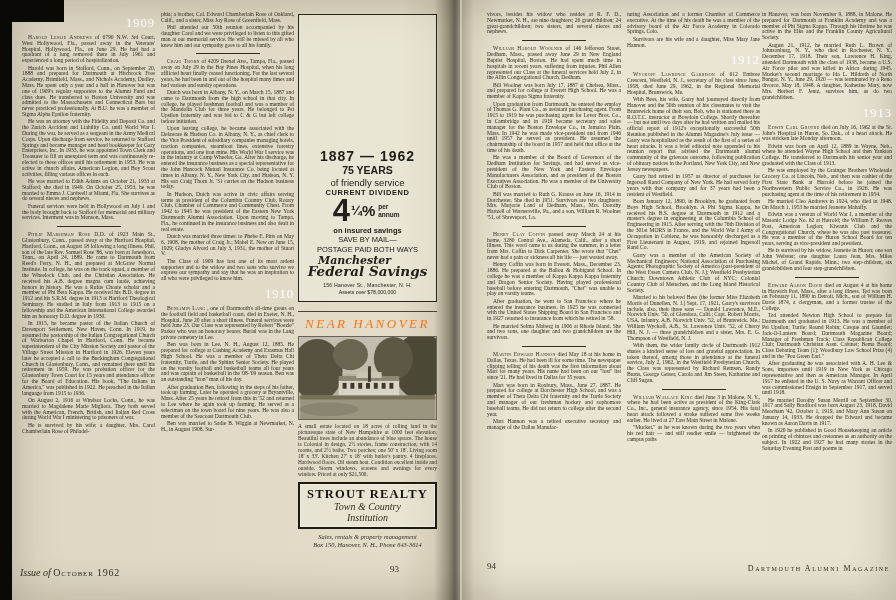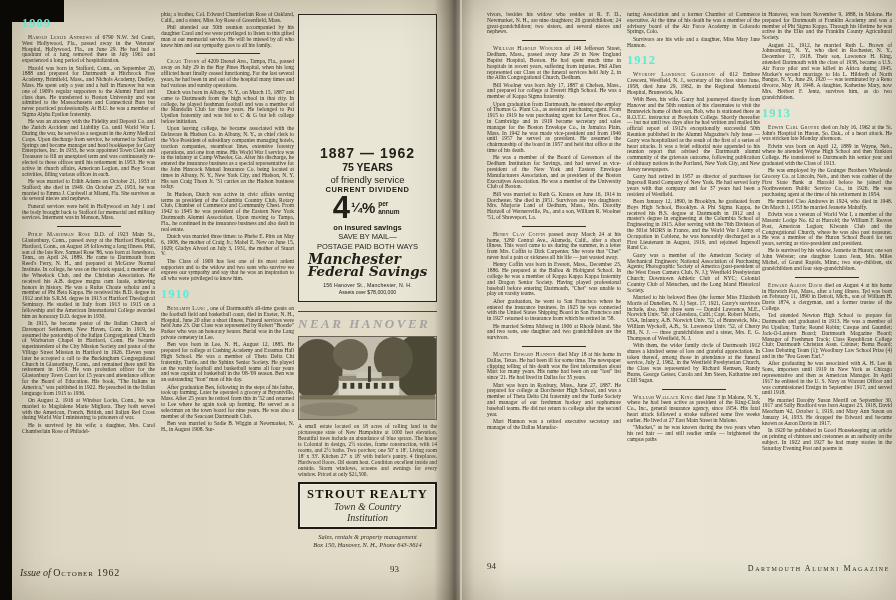--- a/index.html
+++ b/index.html
@@ -18,21 +18,21 @@
   .col{position:absolute;top:12px;height:548px;overflow:hidden;text-align:justify;}
   .col-l1{left:22px;width:133px;}
   .col-l2{left:161px;width:133px;}
   .col-r1{left:487px;width:134px;}
   .col-r2{left:627px;width:133px;}
   .col-r3{left:762px;width:130px;}
 
   .para{font-size:5.6px;line-height:1.04;margin:0 0 1.5px;text-indent:6px;letter-spacing:-0.05px;}
   .para.cont{text-indent:0;}
   .para .name{font-variant:small-caps;letter-spacing:.25px;}
-  .sec-h{font-size:12.5px;font-weight:700;letter-spacing:1px;text-align:left;margin:5px 0 4px;color:#5eead4;}
+  .sec-h{font-size:12.5px;font-weight:400;letter-spacing:1px;text-align:right;margin:5px 0 4px;color:#ffffff;}
   .sec-h:first-child{margin-top:4px;}
   .rule{width:64px;border-top:1.6px solid #332d23;margin:5px auto;}
 
   
   .adcol{position:absolute;left:298px;top:14px;width:139px;}
   .ad-savings{box-sizing:border-box;border:1.6px solid #2b261d;background:rgba(250,248,240,.35);
               height:288px;padding:8px 6px 6px;display:flex;flex-direction:column;justify-content:flex-end;
               text-align:center;font-family:"Liberation Sans",sans-serif;color:#23201a;}
   .sv-years{font-size:14px;font-weight:700;letter-spacing:1px;}
   .sv-75{font-size:10.5px;font-weight:600;margin-top:0;}
@@ -41,26 +41,26 @@
   .sv-gift-text{font-size:6.8px;line-height:1.25;margin-top:2px;}
   .sv-inperson{font-size:6.8px;text-decoration:underline;}
   .sv-dividend{font-size:7.5px;font-weight:700;letter-spacing:.6px;}
   .sv-rate{display:flex;align-items:center;justify-content:center;margin-top:1px;}
   .sv-4{font-size:31px;font-weight:900;line-height:.85;}
   .sv-frac{font-size:13px;font-weight:700;margin-left:1px;}
   .sv-pct{font-size:15px;font-weight:700;}
   .sv-per{font-size:6.5px;font-weight:700;text-align:left;margin-left:3px;line-height:1.15;width:24px;}
   .sv-insured{font-size:7.5px;font-weight:700;margin-top:2px;}
   .sv-mail{font-size:7.5px;line-height:1.3;}
-  .sv-logo1{font-family:"DejaVu Serif",serif;font-style:italic;font-weight:700;font-size:14px;line-height:1;margin-right:26px;}
+  .sv-logo1{font-family:"DejaVu Serif",serif;font-style:italic;font-weight:700;font-size:11px;line-height:1;margin-right:26px;}
   .sv-logo2{font-family:"DejaVu Serif",serif;font-style:italic;font-weight:700;font-size:13.5px;line-height:1;margin-top:-1px;}
   .sv-addr{font-size:5.2px;margin-top:4px;letter-spacing:.2px;}
   .sv-assets{font-size:5.2px;margin-top:1px;}
   .ad-sep{border-top:1px solid #4a4336;margin:9px 0 4px;}
-  .nh-head{font-style:italic;font-weight:700;font-size:13px;letter-spacing:2.5px;text-align:left;margin:3px 0 4px;color:#a3a3a3;}
+  .nh-head{font-style:italic;font-weight:400;font-size:13px;letter-spacing:2.5px;text-align:center;margin:3px 0 4px;color:#f97316;}
   .nh-photo{display:block;width:139px;height:84px;border:1px solid #6a6355;box-sizing:border-box;}
   .nh-body{font-size:5.4px;line-height:1.1;text-align:justify;margin:4px 0 0;}
   .strout-box{border:2.2px solid #1d1a14;box-shadow:inset 0 0 0 1px rgba(240,237,226,.9);
               margin-top:5px;padding:3px 2px 4px;text-align:center;background:rgba(250,248,240,.3);}
   .strout-name{font-weight:700;font-size:12.5px;letter-spacing:1.2px;color:#16130e;}
   .strout-sub{font-style:italic;font-size:10px;line-height:1.05;}
   .strout-services{font-style:italic;font-size:6.4px;text-align:center;margin-top:4px;}
   .strout-contact{font-style:italic;font-size:6.4px;text-align:center;margin-top:1px;}
 
   .pagenum{position:absolute;font-size:9px;color:#332d23;}

